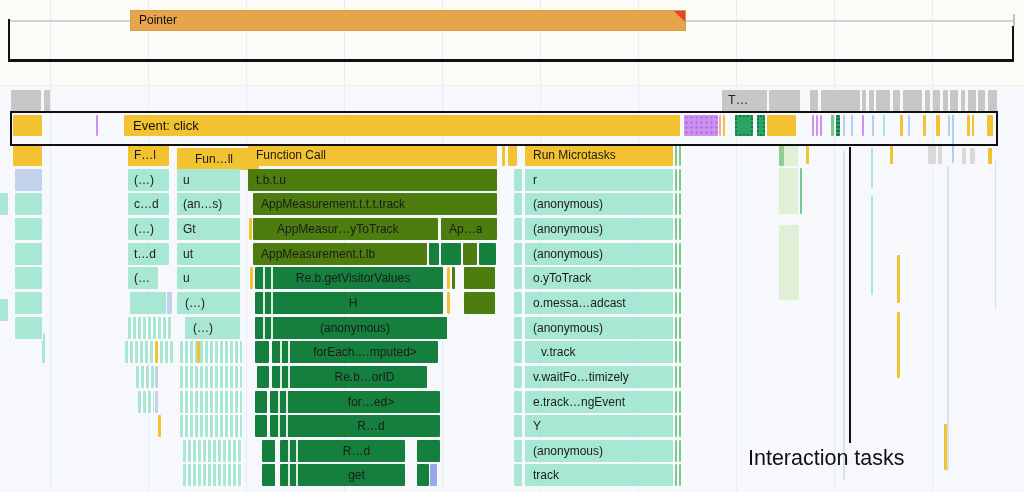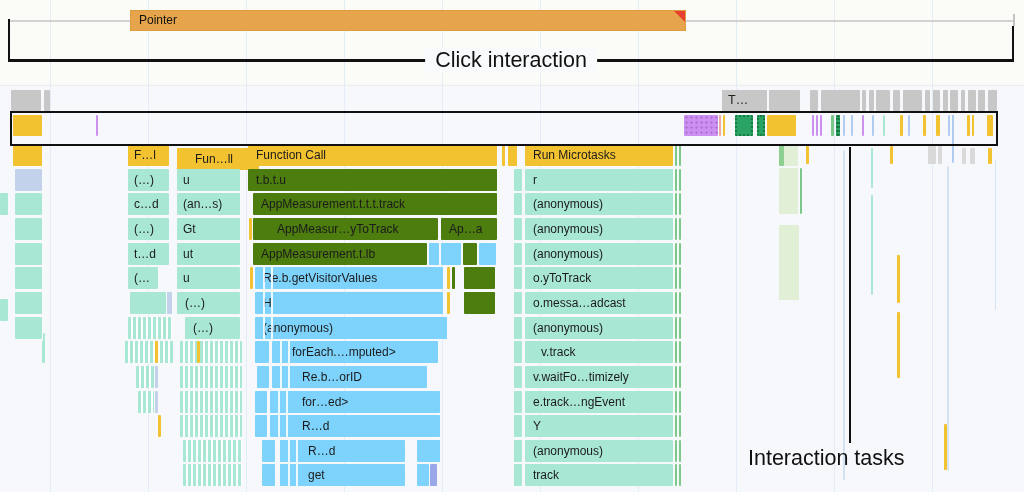--- a/index.html
+++ b/index.html
@@ -12,21 +12,21 @@
   .bar{position:absolute;height:22px;font-size:12px;line-height:22px;color:#1b1b1b;
        white-space:nowrap;overflow:hidden;border-radius:1px;box-sizing:border-box;}
   .bar i{position:absolute;top:0;bottom:0;width:2px;background:rgba(255,255,255,.85);}
   .bar i.s1{left:8px}.bar i.s2{left:16px}
 
   .c-yellow{background:#f2c231;}
   .c-gray{background:#c7c7c7;}
   .c-gray2{background:#d9d9d9;}
   .c-teal{background:#a9e7d5;}
   .c-purple{background:#4d7c0f;}
-  .c-pink{background:#7dd3fc;}
+  .c-pink{background:#15803d;text-align:center;}
   .c-bluegray{background:#c2d2ea;}
   .c-evpurple{background:#cb90f0;}
   .c-greenbig{background:#2aa464;border:2px dotted rgba(8,90,40,.55);}
   .c-mgreen{background:#7bc98a;}
   .c-dgreen{background:#8ccf90;}
   .c-lgreen{background:#e1efd6;}
   .c-salmon{background:#f2a99e;}
   .c-blue{background:#aecdf0;}
   .c-lblue{background:#d4e3f3;}
   .c-bluepurple{background:#9aa7e8;}
@@ -93,21 +93,20 @@
   <div class="whisker" style="left:686px;width:328px;"></div>
   <div class="wtick" style="left:1013px;top:14px;height:12px;"></div>
   <div class="pointer-bar seg-ticks">
     <span>Pointer</span>
     <span class="corner"></span>
   </div>
 
   <div class="bracket-h"></div>
   <div class="bracket-v" style="left:8px;top:19px;height:42px;"></div>
   <div class="bracket-v" style="left:1012px;top:26px;height:35px;"></div>
-  <div class="anno-label" id="click-label">Click interaction</div>
 
   <div id="task-gray-bars">
       <div class="bar c-gray" style="left: 11px; top: 90px; width: 30px; height: 21px;"></div>
       <div class="bar c-gray" style="left: 44px; top: 90px; width: 6px; height: 21px;"></div>
       <div class="bar c-gray" style="left: 769px; top: 90px; width: 31px; height: 21px;"></div>
       <div class="bar c-gray" style="left: 810px; top: 90px; width: 8px; height: 21px;"></div>
       <div class="bar c-gray" style="left: 821px; top: 90px; width: 39px; height: 21px;"></div>
       <div class="bar c-gray" style="left: 862px; top: 90px; width: 4px; height: 21px;"></div>
       <div class="bar c-gray" style="left: 869px; top: 90px; width: 5px; height: 21px;"></div>
       <div class="bar c-gray" style="left: 876px; top: 90px; width: 14px; height: 21px;"></div>
@@ -146,20 +145,23 @@
       <div class="bar c-yellow" style="left: 900px; top: 115px; width: 3px; height: 21px;"></div>
       <div class="bar c-blue" style="left: 908px; top: 115px; width: 2px; height: 21px;"></div>
       <div class="bar c-yellow" style="left: 923px; top: 115px; width: 3px; height: 21px;"></div>
       <div class="bar c-yellow" style="left: 936px; top: 115px; width: 4px; height: 21px;"></div>
       <div class="bar c-blue" style="left: 948px; top: 115px; width: 2px; height: 21px;"></div>
       <div class="bar c-blue" style="left: 952px; top: 115px; width: 2px; height: 21px;"></div>
       <div class="bar c-yellow" style="left: 967px; top: 115px; width: 3px; height: 21px;"></div>
       <div class="bar c-yellow" style="left: 972px; top: 115px; width: 2px; height: 21px;"></div>
       <div class="bar c-yellow" style="left: 987px; top: 115px; width: 6px; height: 21px;"></div>
     </div>
+  <div class="event-bar seg-ticks">
+    <span>Event: click</span>
+  </div>
 
   <div id="flame-bars">
       <div class="bar c-yellow" style="left: 13px; top: 144px; width: 29px; height: 22px;"></div>
       <div class="bar c-yellow" style="left: 128px; top: 144px; width: 41px; height: 22px; padding-left: 6px;">F…l</div>
       <div class="bar c-yellow" style="left: 177px; top: 148px; width: 82px; height: 22px; padding-left: 18px;">Fun…ll</div>
       <div class="bar c-yellow" style="left: 248px; top: 144px; width: 249px; height: 22px; padding-left: 8px;">Function Call</div>
       <div class="bar c-yellow" style="left: 502px; top: 144px; width: 3px; height: 22px;"></div>
       <div class="bar c-yellow" style="left: 508px; top: 144px; width: 9px; height: 22px;"></div>
       <div class="bar c-yellow" style="left: 525px; top: 144px; width: 148px; height: 22px; padding-left: 8px;">Run Microtasks</div>
       <div class="bar c-dgreen" style="left: 779px; top: 144px; width: 5px; height: 22px;"></div>

